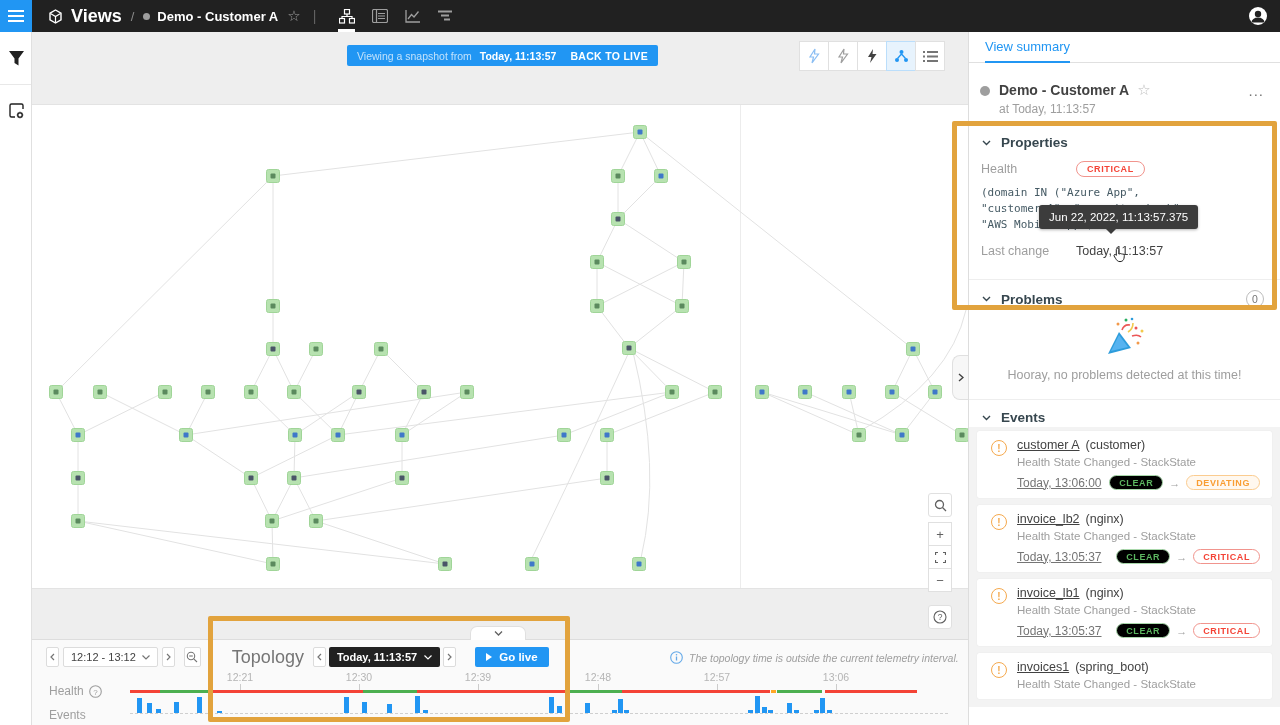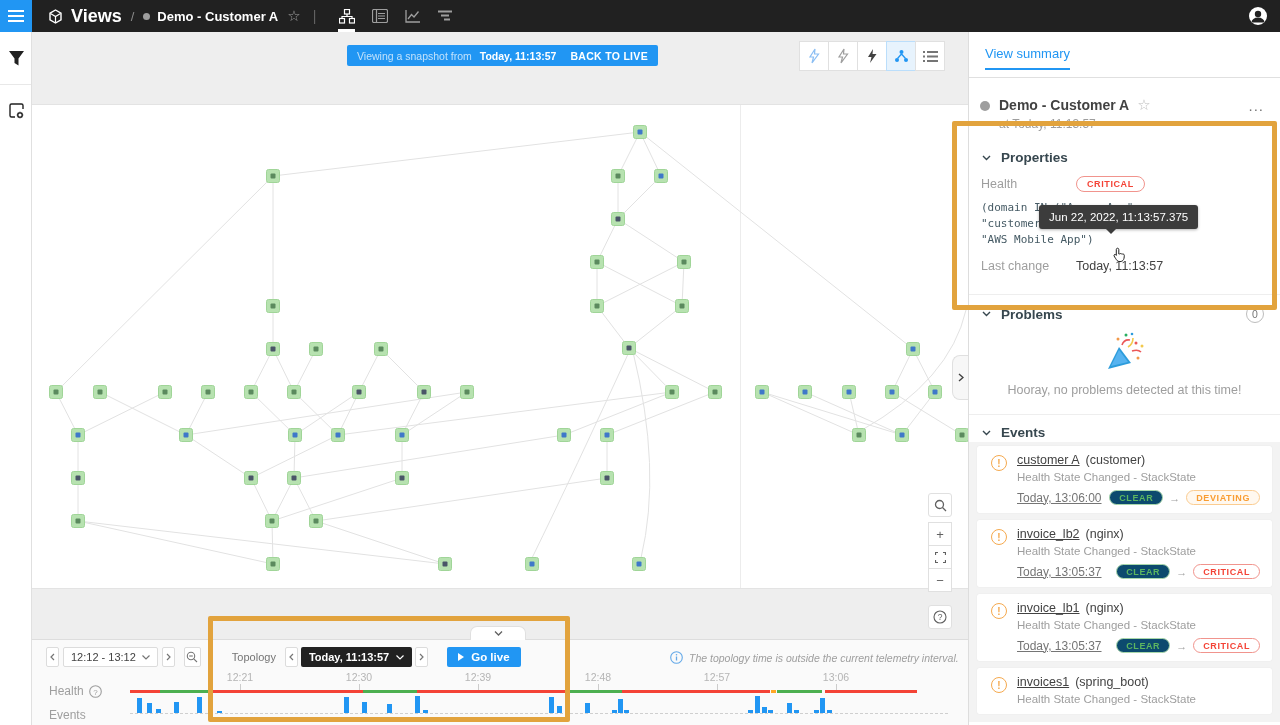--- a/index.html
+++ b/index.html
@@ -42,53 +42,53 @@
 .zc-round{border-radius:3px}
 .drawer-handle{position:absolute;right:0;top:323px;width:16px;height:45px;background:#f7f7f7;border:1px solid #e0e0e0;border-right:none;border-radius:8px 0 0 8px;display:flex;align-items:center;justify-content:center}
 
 .timeline{position:absolute;left:32px;top:639px;width:936px;height:86px;background:#fafafa;border-top:1px solid #ddd}
 .tl-handle{position:absolute;left:438px;top:-14px;width:56px;height:14px;background:#fff;border:1px solid #e0e0e0;border-bottom:none;border-radius:7px 7px 0 0;display:flex;align-items:center;justify-content:center}
 .tl-controls{position:absolute;left:0;top:7px;height:20px;display:flex;align-items:center}
 .tlc-btn{width:13px;height:20px;background:#fff;border:1px solid #dcdcdc;border-radius:2px;display:flex;align-items:center;justify-content:center;color:#757575;font-size:9px;flex:none}
 .tl-range{height:20px;background:#fff;border:1px solid #dcdcdc;border-radius:2px;display:flex;align-items:center;padding:0 7px;font-size:11px;color:#424242;margin:0 4px}
 .tl-range svg{margin-left:6px}
 .tl-zoomout{width:17px;height:20px;background:#fff;border:1px solid #dcdcdc;border-radius:2px;display:flex;align-items:center;justify-content:center;margin-left:9px}
-.tl-topology-label{font-size:11px;color:#757575;margin-left:31px;margin-right:9px}
+.tl-topology-label{font-size:18px;color:#757575;margin-left:31px;margin-right:9px}
 .tl-time{height:20px;background:#212121;border-radius:2px;color:#fff;display:flex;align-items:center;padding:0 8px;font-size:11px;font-weight:bold;margin:0 3px}
 .tl-time svg{margin-left:7px}
 .tl-golive{height:20px;background:#2196f3;border-radius:2px;color:#fff;display:flex;align-items:center;padding:0 11px;font-size:11.5px;font-weight:bold;margin-left:19px}
 .tl-golive .play{width:0;height:0;border-left:6px solid #fff;border-top:4px solid transparent;border-bottom:4px solid transparent;margin-right:7px}
 .tl-info{position:absolute;left:638px;top:11px;display:flex;align-items:center;font-size:10.5px;color:#9e9e9e;font-style:italic;white-space:nowrap}
 .tl-info .ii{margin-right:6px;display:flex}
 .tl-axis-label{position:absolute;top:31px;font-size:10.5px;color:#b5b5b5;transform:translateX(-50%)}
 .tl-tick{position:absolute;top:44px;width:1px;height:6px;background:#ccc}
 .tl-seg{position:absolute;top:50px;height:3px}
 .tl-rowlabel{position:absolute;left:17px;font-size:12px;color:#9e9e9e;display:flex;align-items:center}
 .tl-baseline{position:absolute;left:98px;top:73px;width:818px;border-top:1px dashed #cfcfcf}
 .tl-bar{position:absolute;width:5px;background:#2196f3}
 
 .panel{position:absolute;left:968px;top:32px;width:312px;height:693px;background:#fff;border-left:1px solid #ddd;overflow:hidden}
-.p-tabs{height:46px;border-bottom:1px solid #e0e0e0;display:flex;align-items:center;padding:0 16px}
+.p-tabs{height:31px;border-bottom:1px solid #e0e0e0;display:flex;align-items:center;padding:0 16px}
 .p-tab{color:#2196f3;font-size:13px;height:31px;display:flex;align-items:center;border-bottom:2px solid #2196f3}
 .p-head{padding:19px 16px 9px 11px;display:flex}
 .p-head-dot{width:10px;height:10px;border-radius:50%;background:#9e9e9e;margin:4px 9px 0 0;flex:none}
 .p-head-title{font-size:14px;font-weight:bold;color:#424242;display:flex;align-items:center;line-height:16px}
 .p-head-title .star{color:#bdbdbd;font-weight:normal;font-size:15px;margin-left:8px}
 .p-head-sub{font-size:12px;color:#9e9e9e;margin-top:4px;line-height:14px}
 .p-dots{margin-left:auto;color:#757575;font-size:15px;letter-spacing:1px}
 .sect-head{display:flex;align-items:center;padding:10px 16px 8px 13px;font-size:13.5px;font-weight:bold;color:#37474f;line-height:15px}
 .sect-head svg{margin-right:10px}
 .sect-head .badge{margin-left:auto;width:18px;height:18px;border:1px solid #bdbdbd;border-radius:50%;color:#757575;font-size:10.5px;font-weight:normal;display:flex;align-items:center;justify-content:center}
 .props{padding:3px 16px 14px 12px}
 .prow{display:flex;margin-bottom:8px}
 .plabel{width:95px;flex:none;font-size:12.5px;color:#9e9e9e;line-height:16px}
 .pval{font-size:12.5px;color:#424242;line-height:16px}
 .chip{display:inline-flex;align-items:center;height:16px;padding:0 10px;border-radius:9px;font-size:9px;font-weight:bold;letter-spacing:.6px}
 .chip.critical{color:#f44336;border:1px solid #f1948d;background:#fff}
-.chip.clear{color:#5cb660;border:1px solid #a9d8ab;background:#0c4a6e}
+.chip.clear{color:#5cb660;border:1px solid #a9d8ab;background:#000000}
 .chip.deviating{color:#f99d33;border:1px solid #fbcc90;background:#fff8ef}
 .chip.sm{height:15px;padding:0 9px}
 .query{font-family:"DejaVu Sans Mono",monospace;font-size:11px;line-height:16px;color:#455a64;white-space:pre}
 .tooltip{position:absolute;left:70px;top:173px;background:#3c3c3c;color:#fff;font-size:11.5px;height:24px;display:flex;align-items:center;padding:0 10px;border-radius:3px;z-index:5;white-space:nowrap;box-shadow:0 1px 3px rgba(0,0,0,.3)}
 .tooltip:after{content:"";position:absolute;left:67px;bottom:-5px;border-left:5px solid transparent;border-right:5px solid transparent;border-top:5px solid #3c3c3c}
 .cursor-hand{position:absolute;left:144px;top:215px;z-index:6}
 .problems-body{text-align:center;padding:0 0 16px}
 .problems-msg{font-size:12.5px;color:#9e9e9e;margin-top:6px;line-height:15px}
 .sect{border-top:1px solid #eee}
 .sect.first{border-top:none}

